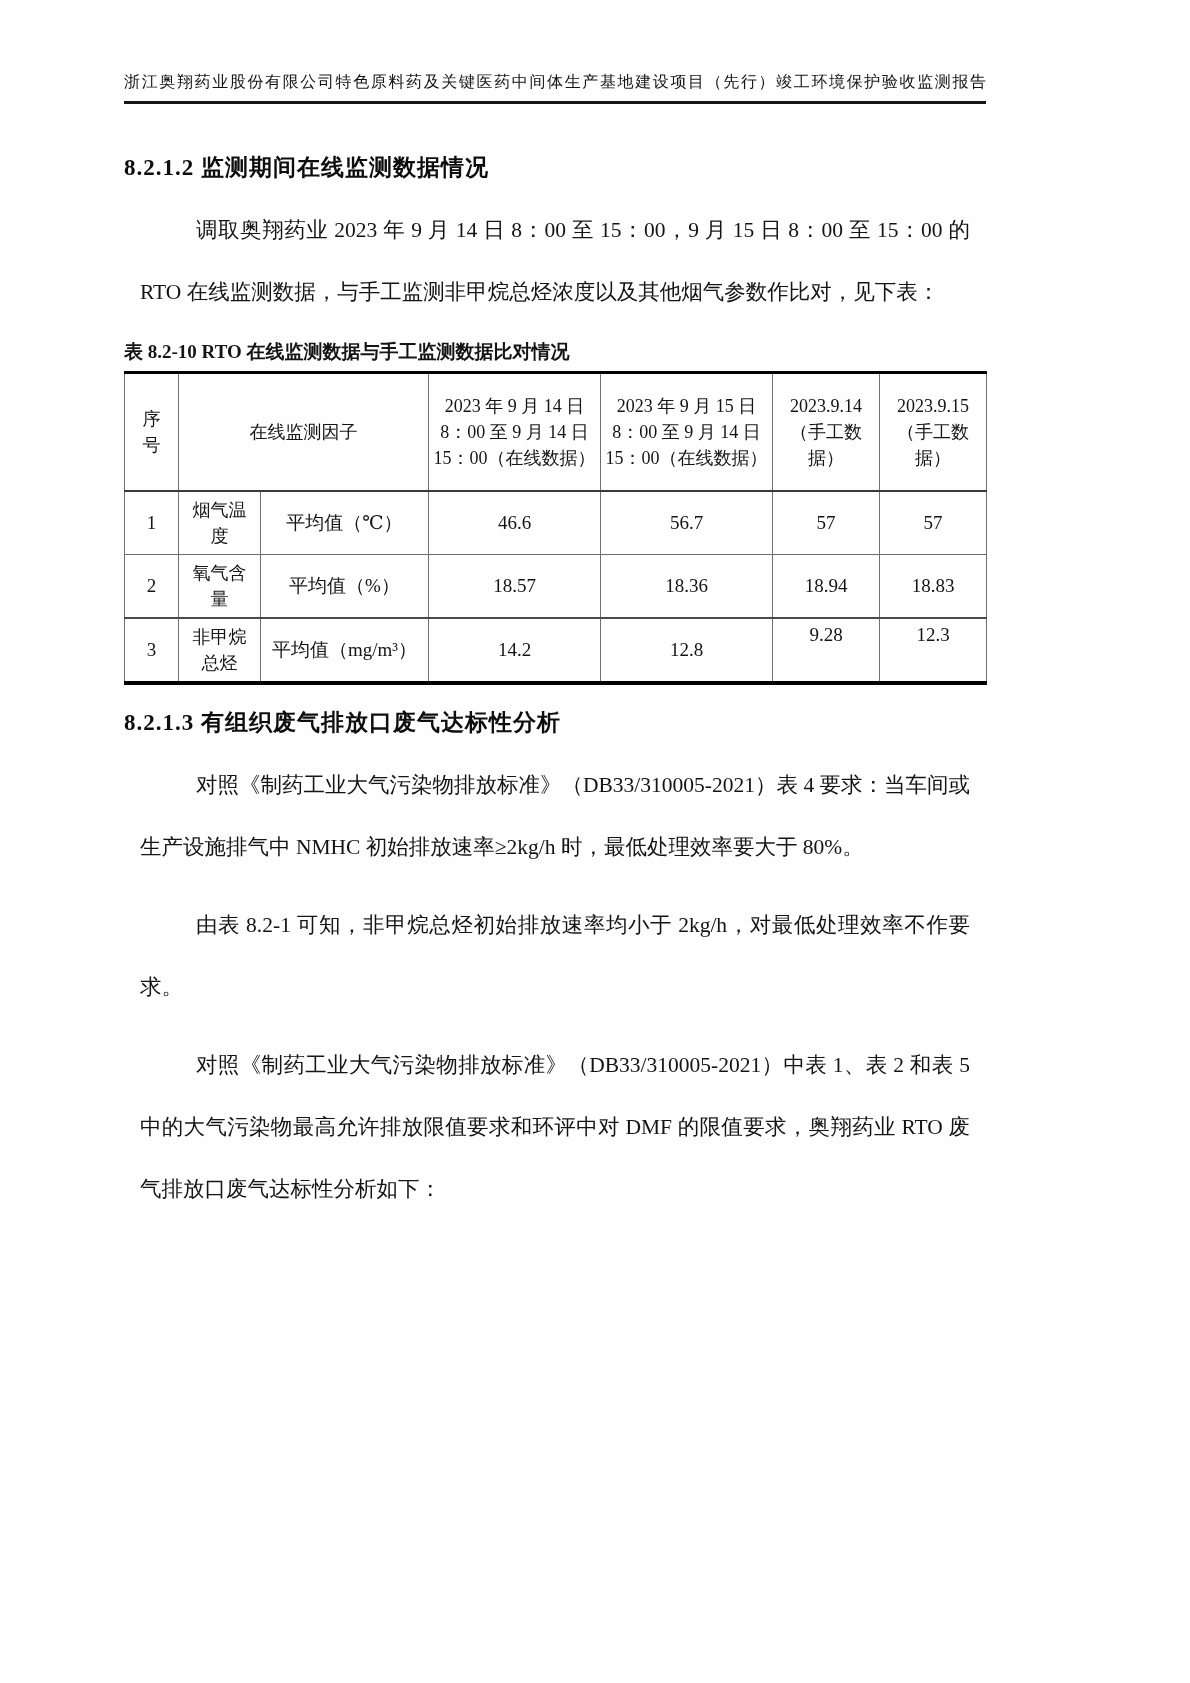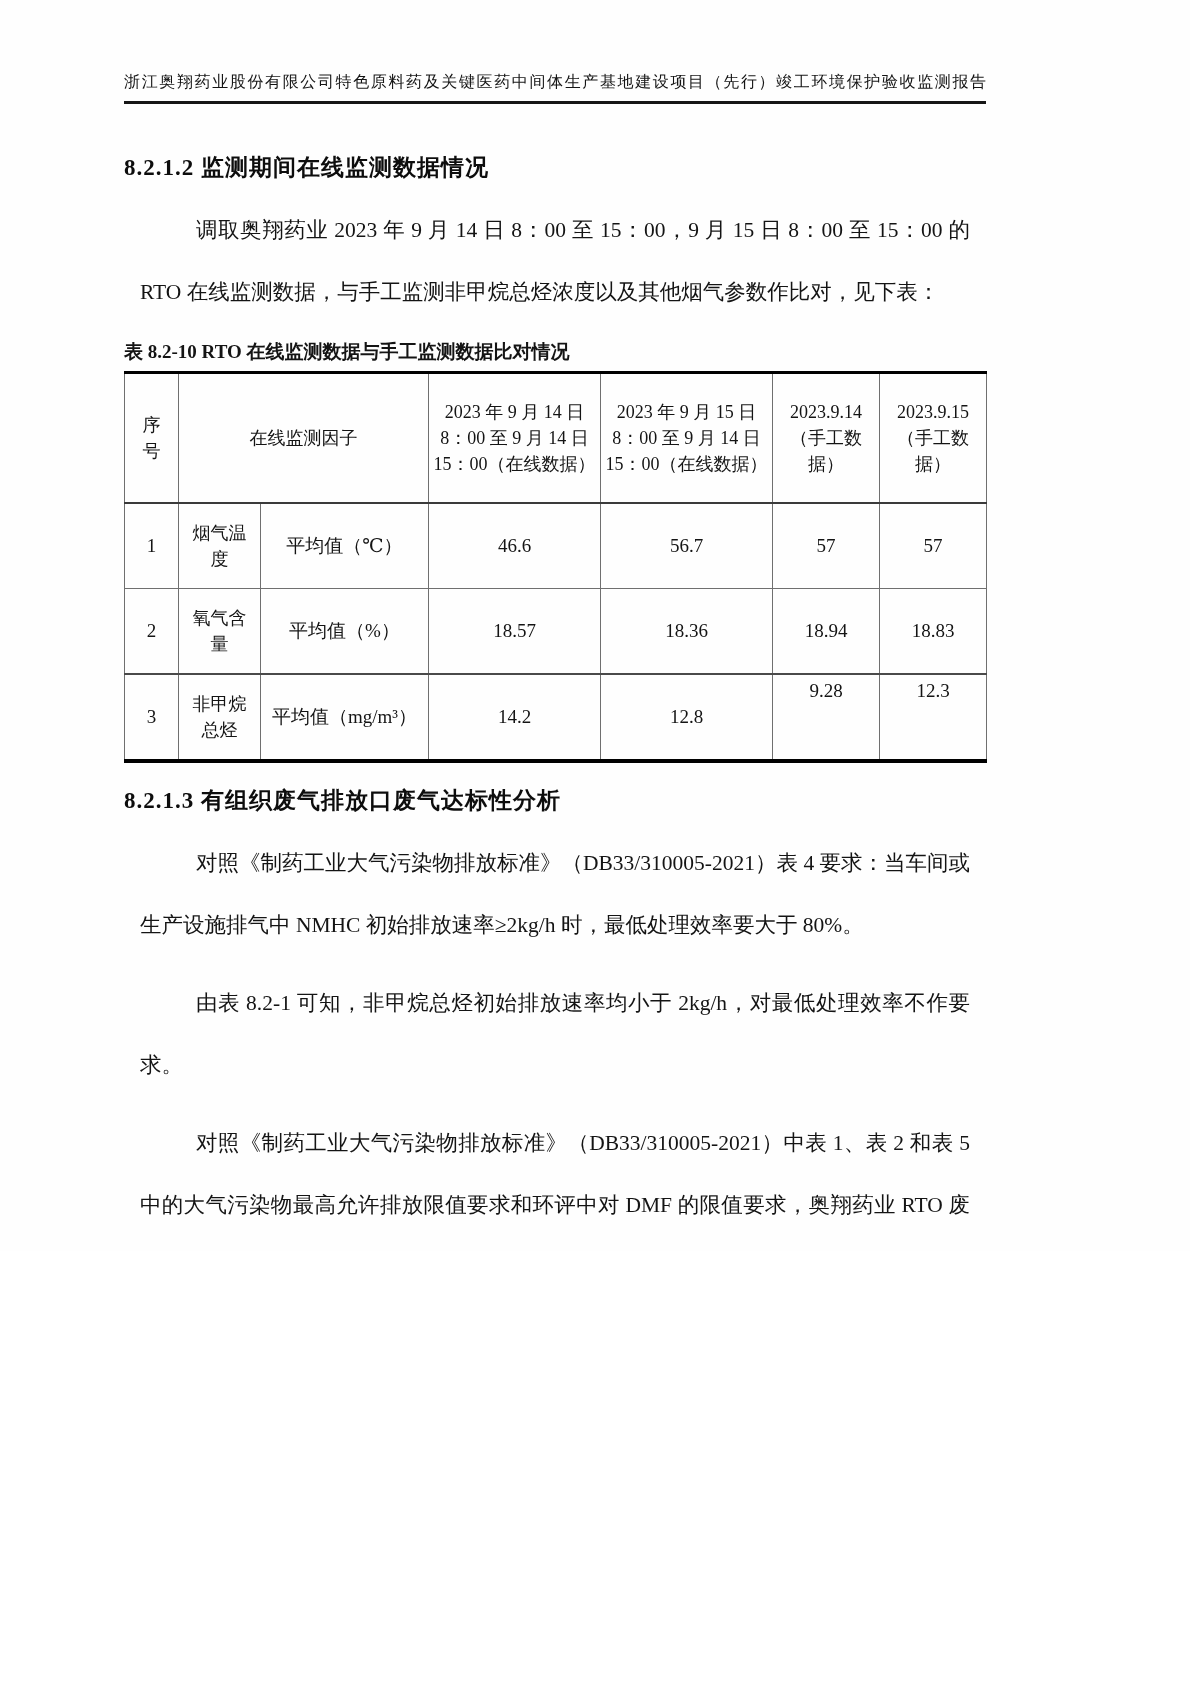--- a/index.html
+++ b/index.html
@@ -44,22 +44,22 @@
   }
   table.data th, table.data td {
     border:1px solid #6f6f6f;
     text-align:center; vertical-align:middle;
     padding:3px 4px; font-weight:normal;
     overflow:hidden;
   }
   table.data thead th { height:94px; border-bottom:2px solid #3a3a3a; }
   table.data tbody td { height:50px; font-size:19px; }
   table.data tbody tr.sep-strong td { border-top:2px solid #4a4a4a; }
-  .th-xuhao { padding:17px 13px !important; }
-  .cell-factor { padding:16px 7px !important; font-size:18px !important; }
+  .th-xuhao { padding:11px 13px !important; }
+  .cell-factor { padding:5px 7px !important; font-size:18px !important; }
   td.v-top { vertical-align:top !important;margin-top:38px; }
   .doc-footer {
     position:absolute; top:1436px; left:124px; width:862px;
     font-size:17px; line-height:22px;
   }
   .doc-footer .footer-left { position:absolute; left:36px; top:4px; }
   .doc-footer .footer-page { position:absolute; left:0; right:0; top:2px; text-align:center; font-size:16px; }
 </style>
 </head>
 <body>

